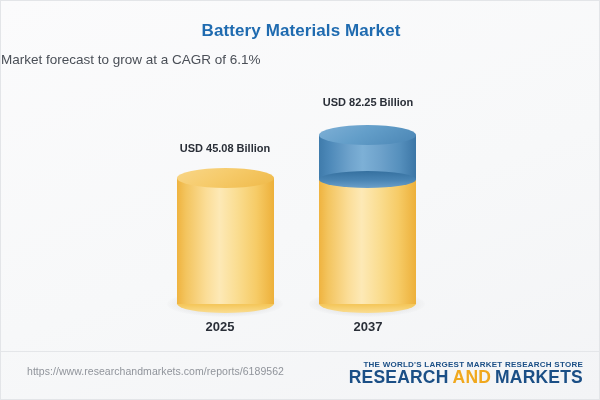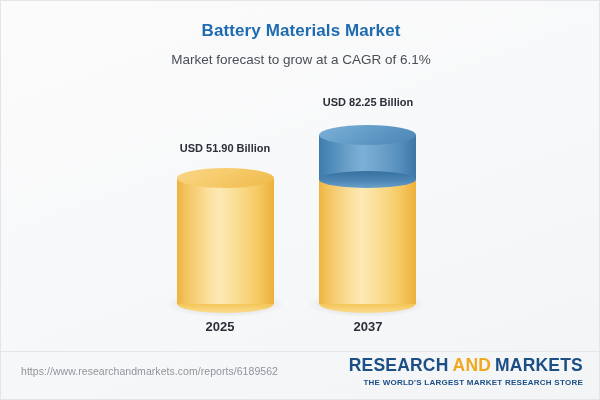--- a/index.html
+++ b/index.html
@@ -32,21 +32,21 @@
     font-size: 17px;
     font-weight: bold;
     color: #1f6bb0;
     letter-spacing: 0.1px;
   }
   #chart-subtitle {
     position: absolute;
     top: 51px;
     left: 0;
     width: 600px;
-    text-align: center;
+    text-align: left;
     font-size: 13.5px;
     color: #4a4f57;
   }
 
   
   #plot {
     position: absolute;
     top: 0; left: 0;
     width: 600px;
     height: 348px;
@@ -135,21 +135,21 @@
   #footer-rule {
     position: absolute;
     left: 0;
     top: 350px;
     width: 600px;
     height: 1px;
     background: #e4e6e9;
   }
   #footer-url {
     position: absolute;
-    left: 20px;
+    left: 26px;
     top: 364px;
     font-size: 10.5px;
     color: #90949b;
     letter-spacing: 0.05px;
   }
   #logo {
     position: absolute;
     right: 16px;
     top: 356px;
     text-align: right;
@@ -177,21 +177,21 @@
 
 <div id="card">
 
   <div id="chart-title">Battery Materials Market</div>
   <div id="chart-subtitle">Market forecast to grow at a CAGR of 6.1%</div>
 
   <div id="plot">
 
     <div class="bar-group">
 
-      <div class="value-label" style="left:124px; top:141px;">USD 51.90 Billion</div>
+      <div class="value-label" style="left:124px; top:141px;">USD 45.08 Billion</div>
 
       <div class="cyl-shadow" style="left:166px; top:290px; width:116px; height:26px;"></div>
 
       <div class="cyl-bottom yellow" style="left:176px; top:293px; width:97px; height:19px;"></div>
 
       <div class="cyl-body yellow" style="left:176px; top:177px; width:97px; height:126px;"></div>
 
       <div class="cyl-top yellow" style="left:176px; top:167px; width:97px; height:20px;"></div>
 
       <div class="cat-label" style="left:119px; top:318px;">2025</div>
@@ -213,19 +213,19 @@
       <div class="cat-label" style="left:267px; top:318px;">2037</div>
     </div>
 
   </div>
 
   <div id="footer-rule"></div>
 
   <div id="footer-url">https://www.researchandmarkets.com/reports/6189562</div>
 
   <div id="logo">
+    <div id="logo-tagline">THE WORLD'S LARGEST MARKET RESEARCH STORE</div>
     <div id="logo-wordmark">
       <span class="logo-dark">RESEARCH</span><span class="logo-accent" style="margin:0 4px;">AND</span><span class="logo-dark">MARKETS</span>
     </div>
-    <div id="logo-tagline">THE WORLD'S LARGEST MARKET RESEARCH STORE</div>
   </div>
 
 </div>
 
 </body></html>

